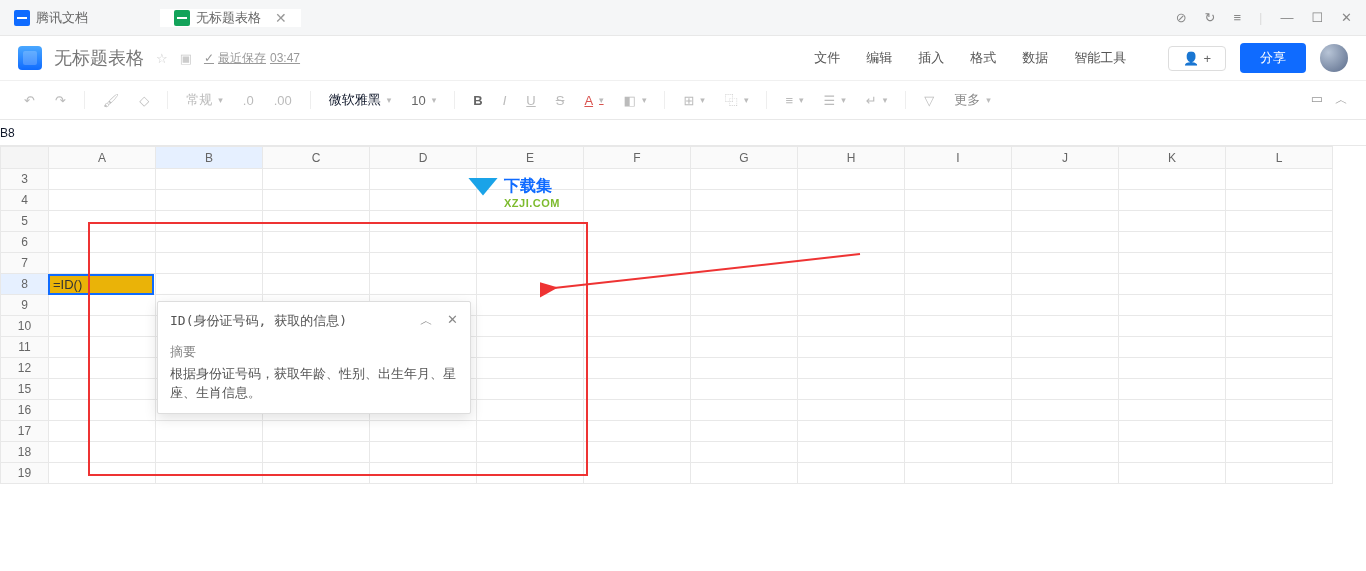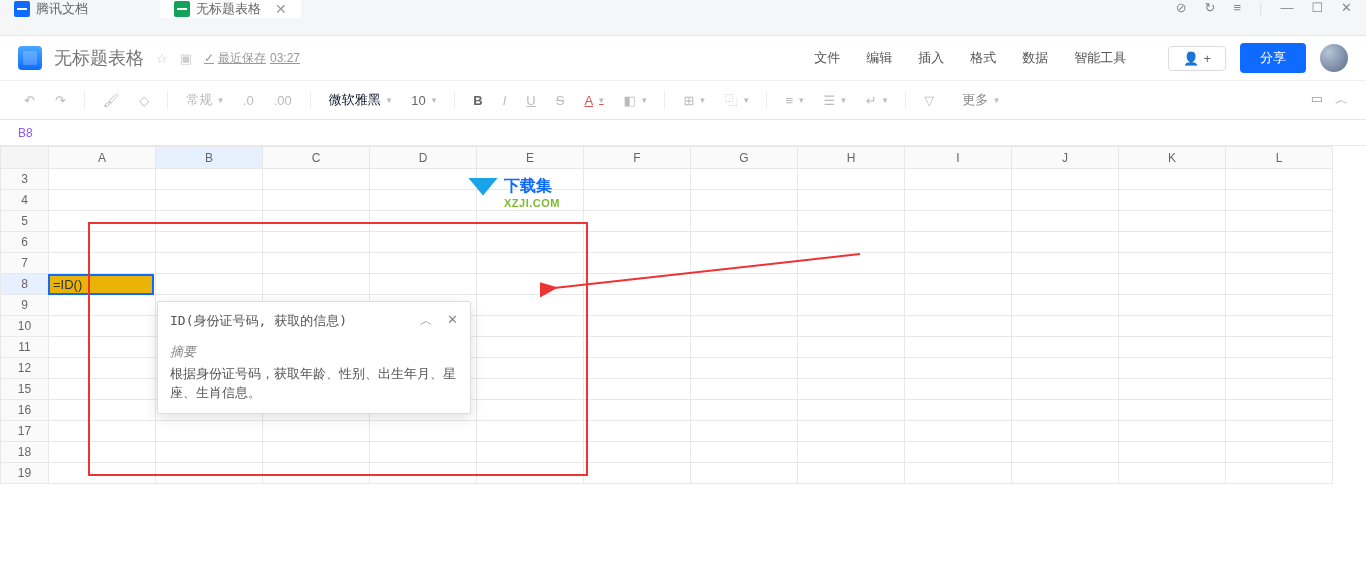--- a/index.html
+++ b/index.html
@@ -1,19 +1,19 @@
 <!DOCTYPE html>
 <html><head>
 <meta charset="utf-8">
 <style>
 * { margin: 0; padding: 0; box-sizing: border-box; font-family: -apple-system, "Microsoft YaHei", sans-serif; }
 body { width: 1366px; height: 571px; overflow: hidden; background: #fff; font-size: 13px; color: #333; position: relative; }
 
 
-.tabbar { height: 36px; background: #f5f6f7; display: flex; align-items: flex-start; border-bottom: 1px solid #e8e8e8; }
+.tabbar { height: 36px; background: #f5f6f7; display: flex; align-items: center; border-bottom: 1px solid #e8e8e8; }
 .tab { display: flex; align-items: center; gap: 6px; padding: 0 14px; color: #666; font-size: 13px; cursor: pointer; }
 .tab.home { width: 160px; }
 .tab.active { background: #fff; }
 .tab .tabicon { width: 16px; height: 16px; border-radius: 2px; background: #13a35a; display: inline-block; position: relative; }
 .tab .tabicon::after { content: ""; position: absolute; left: 3px; right: 3px; top: 7px; height: 2px; background: #fff; box-shadow: 0 -4px 0 #fff80, 0 4px 0 #fff80; }
 .tab.home .tabicon { background: #0f6bff; }
 .tab .close { color: #999; font-size: 14px; margin-left: 8px; }
 .winctrl { margin-left: auto; display: flex; align-items: center; gap: 18px; padding: 0 14px; color: #888; }
 .winctrl span { cursor: pointer; }
 
@@ -33,46 +33,46 @@
 .avatar { width: 28px; height: 28px; border-radius: 50%; background: radial-gradient(circle at 30% 30%, #b7c4d6, #5a6b8a); }
 
 
 .toolbar { height: 40px; display: flex; align-items: center; gap: 8px; padding: 0 18px; border-top: 1px solid #f0f0f0; border-bottom: 1px solid #e8e8e8; color: #bbb; font-size: 13px; }
 .tb { padding: 4px 6px; display: flex; align-items: center; gap: 3px; cursor: pointer; }
 .sep { width: 1px; height: 18px; background: #eee; margin: 0 4px; }
 .dd::after { content: "▾"; font-size: 9px; color: #bbb; margin-left: 3px; }
 .tb.u { text-decoration: underline; }
 .tb.s { text-decoration: line-through; }
 .tb.fcolor { color: #d9534f; text-decoration: underline; text-decoration-color: #d9534f; }
-.more { margin-left: 8px; color: #888; }
+.more { color: #888; }
 .rightbar { margin-left: auto; display: flex; gap: 12px; color: #999; }
 
 
 .refbar { height: 26px; display: flex; align-items: center; border-bottom: 1px solid #e8e8e8; }
-.cellref { width: 52px; padding-left: 18px; color: #8b5cf6; font-size: 12px; }
+.cellref { width: 52px; color: #0f172a; font-size: 12px; }
 
 
 .gridwrap { position: relative; height: calc(571px - 36px - 44px - 40px - 26px); overflow: hidden; }
 .grid { border-collapse: collapse; table-layout: fixed; }
 .grid th, .grid td { border: 1px solid #e8e8e8; font-weight: normal; }
 .grid thead th { background: #fafafa; height: 22px; font-size: 12px; color: #666; text-align: center; }
 .grid thead th:first-child { width: 48px; background: #f5f5f5; }
 .grid thead th.hsel { background: #e6f0ff; }
 .grid tbody th { width: 48px; background: #fafafa; font-size: 12px; color: #666; text-align: center; height: 21px; }
 .grid tbody th.rsel { background: #e6f0ff; }
 .grid td { width: 107px; height: 21px; position: relative; }
 
 
 .activecell { position: absolute; border: 2px solid #0f6bff; background: #eab308; font-family: Consolas, monospace; font-size: 13px; padding: 0 3px; display: flex; align-items: center; }
 .tooltip { position: absolute; background: #fff; border: 1px solid #ddd; box-shadow: 0 4px 14px rgba(0,0,0,.12); border-radius: 2px; width: 314px; font-size: 13px; color: #555; }
 .tooltip .tthead { padding: 10px 12px 8px; display: flex; align-items: flex-start; gap: 31px; }
 .tooltip .tthead .sig { font-family: Consolas, "Microsoft YaHei", monospace; }
 .tooltip .tthead .ctrls { margin-left: auto; display: flex; gap: 14px; color: #888; cursor: pointer; }
 .tooltip .sec { padding: 4px 12px 10px; font-size: 13px; line-height: 1.5; }
-.tooltip .sec .lbl { color: #888; margin-bottom: 2px; font-style: italic; }
+.tooltip .sec .lbl { color: #888; margin-bottom: 2px; }
 .tooltip .code { font-family: Consolas, monospace; }
 
 
 .redbox { position: absolute; border: 2px solid #e33; pointer-events: none; }
 .arrow { position: absolute; pointer-events: none; }
 .watermark { position: absolute; pointer-events: none; display: flex; align-items: center; gap: 6px; font-weight: 700; }
 .watermark .wmicon { width: 30px; height: 30px; background: #1aa3e8; clip-path: polygon(0 0,100% 0,50% 60%); position: relative; }
 .watermark .wmicon::after { content: ""; position: absolute; left: 12px; top: 18px; width: 6px; height: 12px; background: #7dbb2e; }
 .watermark .t1 { color: #0f6bff; font-size: 16px; }
 .watermark .t2 { color: #7dbb2e; font-size: 11px; letter-spacing: .5px; }
@@ -102,21 +102,21 @@
 </div>
 
 <div class="dochead">
   <span class="logo"></span>
   <span class="doctitle">无标题表格</span>
   <span class="star">☆</span>
   <span class="folder">▣</span>
   <span class="saved">
     <span>✓</span>
     <span>最近保存</span>
-    <span>03:27</span>
+    <span>03:47</span>
   </span>
   <div class="menus">
     <span>文件</span>
     <span>编辑</span>
     <span>插入</span>
     <span>格式</span>
     <span>数据</span>
     <span>智能工具</span>
   </div>
   <div class="userarea">

